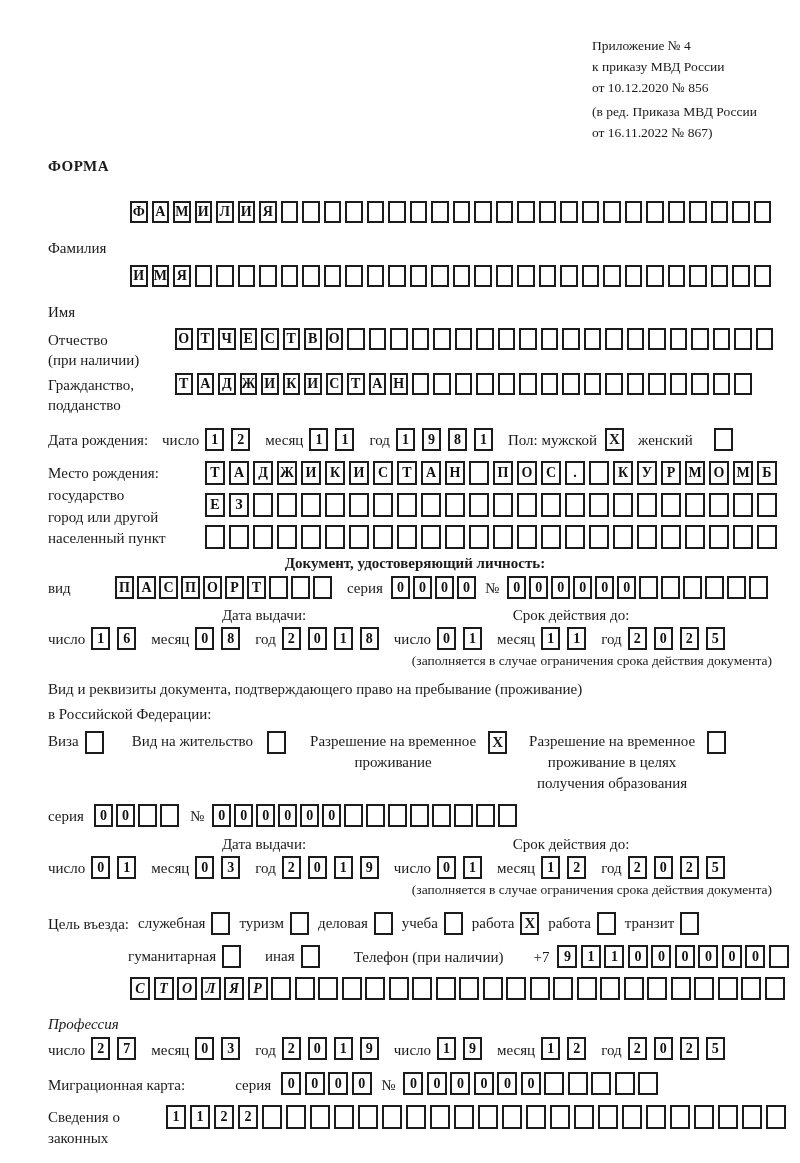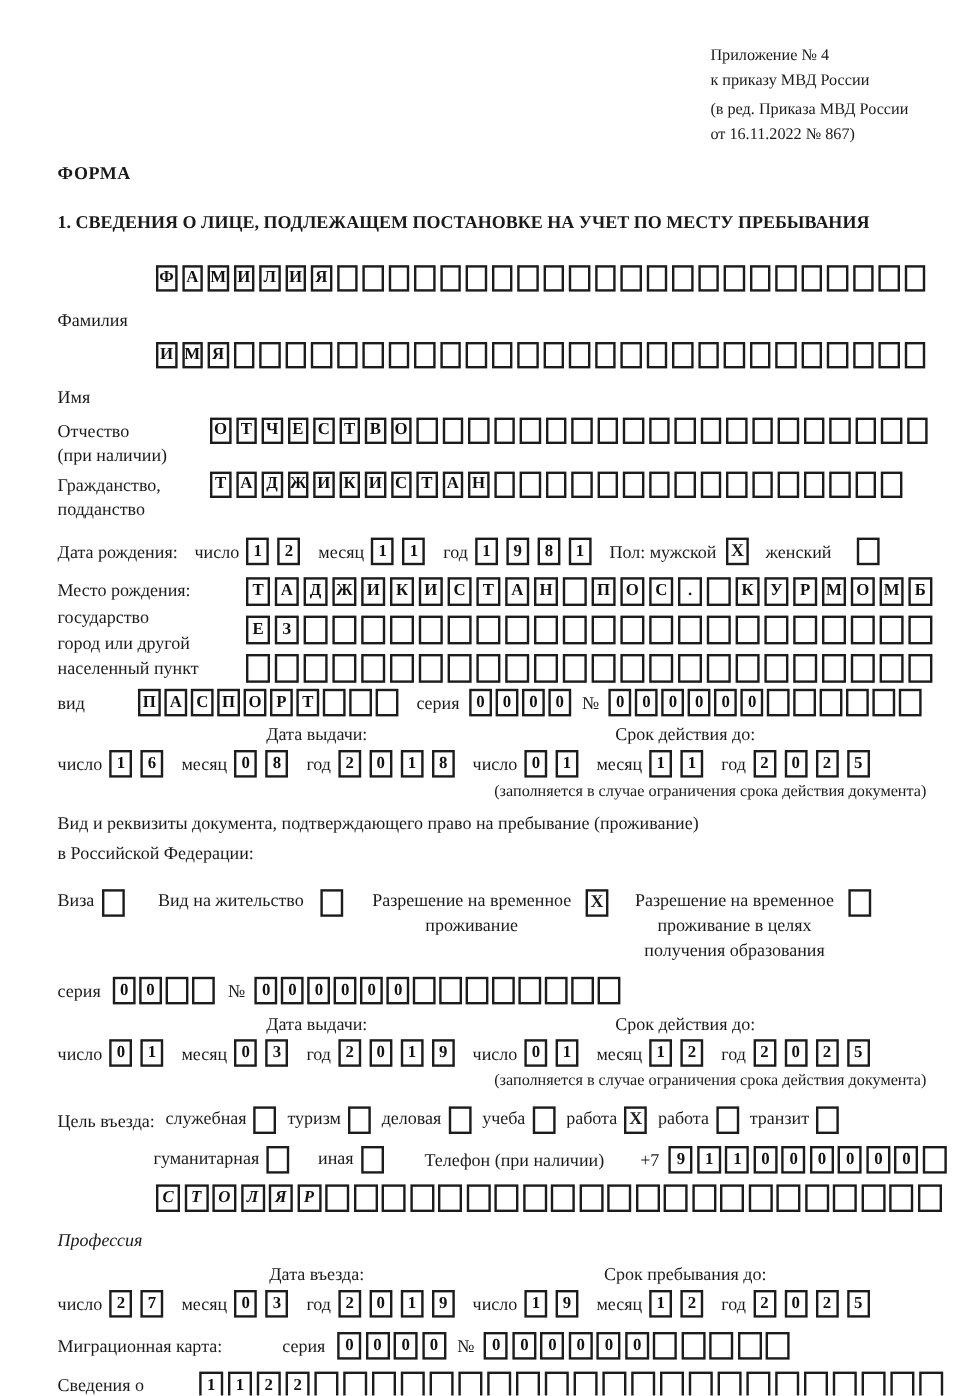--- a/index.html
+++ b/index.html
@@ -73,30 +73,30 @@
   .rep-right .boxes { margin-bottom:10px; }
 </style>
 </head>
 <body>
 
 <div class="page">
 
   <div class="hdr">
     <div>Приложение № 4</div>
     <div>к приказу МВД России</div>
+    <div>от 10.12.2020 № 856</div>
     <div class="grp2">
       <div>(в ред. Приказа МВД России</div>
       <div>от 16.11.2022 № 867)</div>
     </div>
   </div>
 
   <div class="forma">ФОРМА</div>
 
 
-  <div class="sec-head">1. СВЕДЕНИЯ О ЛИЦЕ, ПОДЛЕЖАЩЕМ ПОСТАНОВКЕ НА УЧЕТ ПО МЕСТУ ПРЕБЫВАНИЯ</div>
 
   <div class="frow" style="margin-top:26px;">
     <span class="flabel lw1">Фамилия</span>
     <span class="boxes bxs">
         <span class="box">Ф</span>
         <span class="box">А</span>
         <span class="box">М</span>
         <span class="box">И</span>
         <span class="box">Л</span>
         <span class="box">И</span>
@@ -337,20 +337,21 @@
           <span class="box"></span>
           <span class="box"></span>
           <span class="box"></span>
           <span class="box"></span>
           <span class="box"></span>
           <span class="box"></span>
         </span>
     </span>
   </div>
 
+  <div class="plain" style="margin-top:5px; text-align:center; font-weight:bold;">Документ, удостоверяющий личность:</div>
 
   <div class="frow" style="margin-top:4px; align-items:center;">
     <span class="flabel lw4">вид</span>
     <span class="boxes bxp2">
         <span class="box">П</span>
         <span class="box">А</span>
         <span class="box">С</span>
         <span class="box">П</span>
         <span class="box">О</span>
         <span class="box">Р</span>
@@ -425,21 +426,21 @@
           <span class="box">2</span>
           <span class="box">5</span>
         </span>
     </span>
   </div>
   <div class="note" style="margin-top:3px;">(заполняется в случае ограничения срока действия документа)</div>
 
   <div class="plain" style="margin-top:12px;">Вид и реквизиты документа, подтверждающего право на пребывание (проживание)</div>
   <div class="plain" style="margin-top:8px;">в Российской Федерации:</div>
 
-  <div class="opts" style="margin-top:20px;">
+  <div class="opts" style="margin-top:8px;">
     <span class="opt">
       <span class="olabel" style="margin-right:6px;">Виза</span>
       <span class="cbox"></span>
     </span>
     <span class="opt" style="margin-left:28px;">
       <span class="olabel" style="margin-right:14px;">Вид на жительство</span>
       <span class="cbox"></span>
     </span>
     <span class="opt" style="margin-left:24px;">
       <span class="olabel ctr" style="margin-right:12px;"><span>Разрешение на временное</span><br><span>проживание</span></span>
@@ -608,24 +609,20 @@
         <span class="box"></span>
         <span class="box"></span>
         <span class="box"></span>
         <span class="box"></span>
         <span class="box"></span>
         <span class="box"></span>
         <span class="box"></span>
       </span>
   </div>
 
-  <div class="dhead" style="margin-top:11px;">
-    <span class="h1">Дата въезда:</span>
-    <span class="h2">Срок пребывания до:</span>
-  </div>
   <div class="frow" style="margin-top:3px;">
     <span class="dgroup" style="align-items:center;">
       <span class="flabel">число</span>
       <span class="boxes bxd">
           <span class="box">2</span>
           <span class="box">7</span>
         </span>
       <span class="flabel">месяц</span>
       <span class="boxes bxd">
           <span class="box">0</span>

